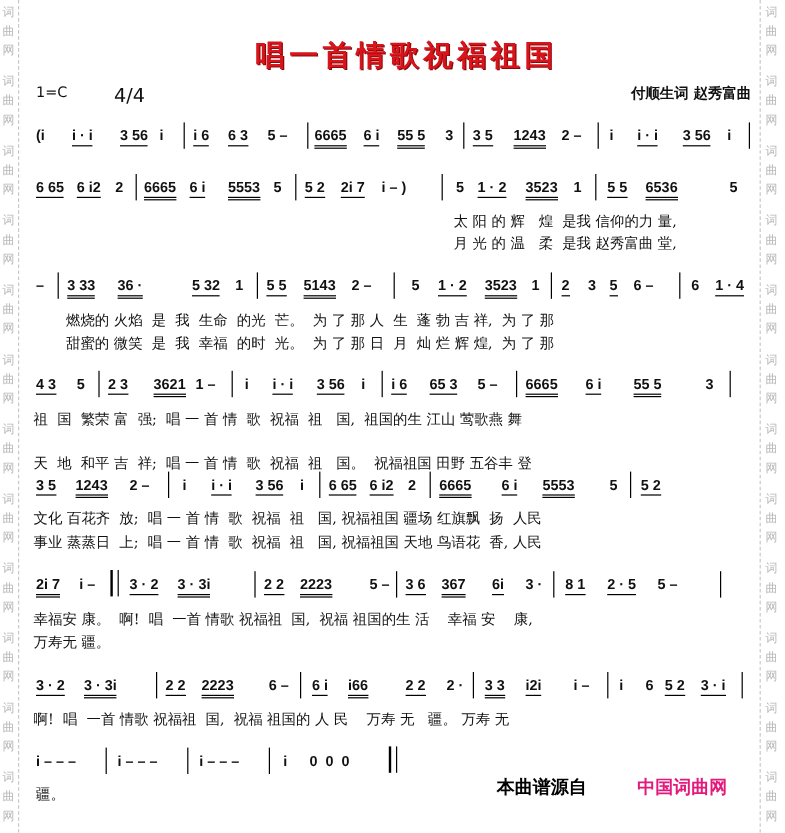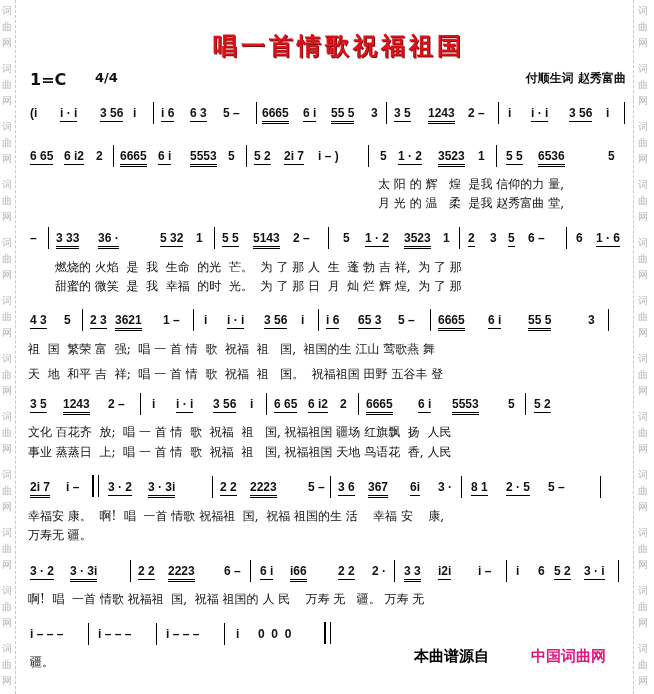--- a/index.html
+++ b/index.html
@@ -5,22 +5,22 @@
   html,body{margin:0;padding:0;background:#fff;}
   body{width:654px;height:694px;position:relative;overflow:hidden;font-family:"DejaVu Sans",sans-serif;color:#111;}
   .wm-col{position:absolute;top:0;width:16px;height:694px;}
   .wm-col.left{left:0;}
   .wm-col.right{left:636px;}
   .wm-line{position:absolute;top:0;height:694px;border-left:1px dashed #c8c8c8;}
   .wm-line.left{left:15px;}
   .wm-line.right{left:633px;}
   .wm-ch{position:absolute;left:2px;font-size:10px;color:#b8b8b8;line-height:10px;}
   .title{position:absolute;left:195px;top:30px;width:270px;height:34px;font-family:"DejaVu Serif",serif;font-weight:bold;font-size:24px;color:#d8141c;letter-spacing:4px;text-shadow:1px 1px 0 #8a0a0a;text-align:right;}
-  .meta-key{position:absolute;left:30px;top:70px;font-size:16px;font-weight:bold;}
-  .meta-time{position:absolute;left:95px;top:70px;font-size:13px;font-weight:bold;}
+  .meta-key{position:absolute;left:30px;top:70px;font-size:12px;font-weight:normal;}
+  .meta-time{position:absolute;left:95px;top:70px;font-size:16px;font-weight:normal;}
   .meta-credit{position:absolute;right:28px;top:70px;font-size:12px;font-weight:bold;}
   .staff{position:absolute;left:28px;width:600px;height:24px;font-family:"Liberation Sans",sans-serif;font-weight:bold;font-size:12px;white-space:pre;}
   .bar{position:absolute;top:-2px;width:1px;height:22px;background:#000;}
   .note{position:absolute;top:2px;}
   .note.u{border-bottom:1px solid #000;padding-bottom:1px;}
   .note.uu{border-bottom:3px double #000;padding-bottom:1px;}
   .lyric{position:absolute;left:28px;width:600px;font-family:"DejaVu Serif",serif;font-size:12px;white-space:pre;letter-spacing:0px;}
   .final-bar{position:absolute;top:-3px;width:4px;height:22px;border-left:2px solid #000;border-right:1px solid #000;}
   .footer-src{position:absolute;left:414px;top:647px;font-size:15px;font-weight:bold;color:#000;}
   .footer-brand{position:absolute;left:531px;top:647px;font-size:15px;font-weight:bold;color:#e4197c;}
@@ -184,50 +184,50 @@
   <span class="note u" style="left:337px">1 · 2</span>
   <span class="note uu" style="left:376px">3523</span>
   <span class="note" style="left:415px">1</span>
   <span class="bar" style="left:431px"></span>
   <span class="note u" style="left:440px">2</span>
   <span class="note" style="left:462px">3</span>
   <span class="note u" style="left:480px">5</span>
   <span class="note" style="left:500px">6 –</span>
   <span class="bar" style="left:538px"></span>
   <span class="note" style="left:548px">6</span>
-  <span class="note u" style="left:568px">1 · 6</span>
+  <span class="note u" style="left:568px">1 · 4</span>
 </div>
 <div class="lyric" style="top:259px;left:55px;" data-bind="systems.2.lyrics.0">燃烧的 火焰  是  我  生命  的光  芒。  为 了 那 人  生  蓬 勃 吉 祥,  为 了 那</div>
 <div class="lyric" style="top:278px;left:55px;" data-bind="systems.2.lyrics.1">甜蜜的 微笑  是  我  幸福  的时  光。  为 了 那 日  月  灿 烂 辉 煌,  为 了 那</div>
 
 <div class="staff" style="top:311px">
   <span class="note u" style="left:2px">4 3</span>
   <span class="note" style="left:36px">5</span>
   <span class="bar" style="left:54px"></span>
   <span class="note u" style="left:62px">2 3</span>
-  <span class="note uu" style="left:87px">3621</span>
+  <span class="note uu" style="left:100px">3621</span>
   <span class="note" style="left:135px">1 –</span>
   <span class="bar" style="left:165px"></span>
   <span class="note" style="left:176px">i</span>
   <span class="note u" style="left:199px">i · i</span>
   <span class="note u" style="left:236px">3 56</span>
   <span class="note" style="left:273px">i</span>
   <span class="bar" style="left:290px"></span>
   <span class="note u" style="left:298px">i 6</span>
   <span class="note u" style="left:330px">65 3</span>
   <span class="note" style="left:370px">5 –</span>
   <span class="bar" style="left:402px"></span>
   <span class="note uu" style="left:410px">6665</span>
   <span class="note u" style="left:460px">6 i</span>
   <span class="note uu" style="left:500px">55 5</span>
   <span class="note" style="left:560px">3</span>
   <span class="bar" style="left:580px"></span>
 </div>
 <div class="lyric" style="top:341px" data-bind="systems.3.lyrics.0">祖  国  繁荣 富  强;  唱 一 首 情  歌  祝福  祖   国,  祖国的生 江山 莺歌燕 舞</div>
-<div class="lyric" style="top:366px" data-bind="systems.3.lyrics.1">天  地  和平 吉  祥;  唱 一 首 情  歌  祝福  祖   国。  祝福祖国 田野 五谷丰 登</div>
+<div class="lyric" style="top:378px" data-bind="systems.3.lyrics.1">天  地  和平 吉  祥;  唱 一 首 情  歌  祝福  祖   国。  祝福祖国 田野 五谷丰 登</div>
 
 <div class="staff" style="top:395px">
   <span class="note u" style="left:2px">3 5</span>
   <span class="note uu" style="left:35px">1243</span>
   <span class="note" style="left:80px">2 –</span>
   <span class="bar" style="left:112px"></span>
   <span class="note" style="left:124px">i</span>
   <span class="note u" style="left:148px">i · i</span>
   <span class="note u" style="left:185px">3 56</span>
   <span class="note" style="left:222px">i</span>

